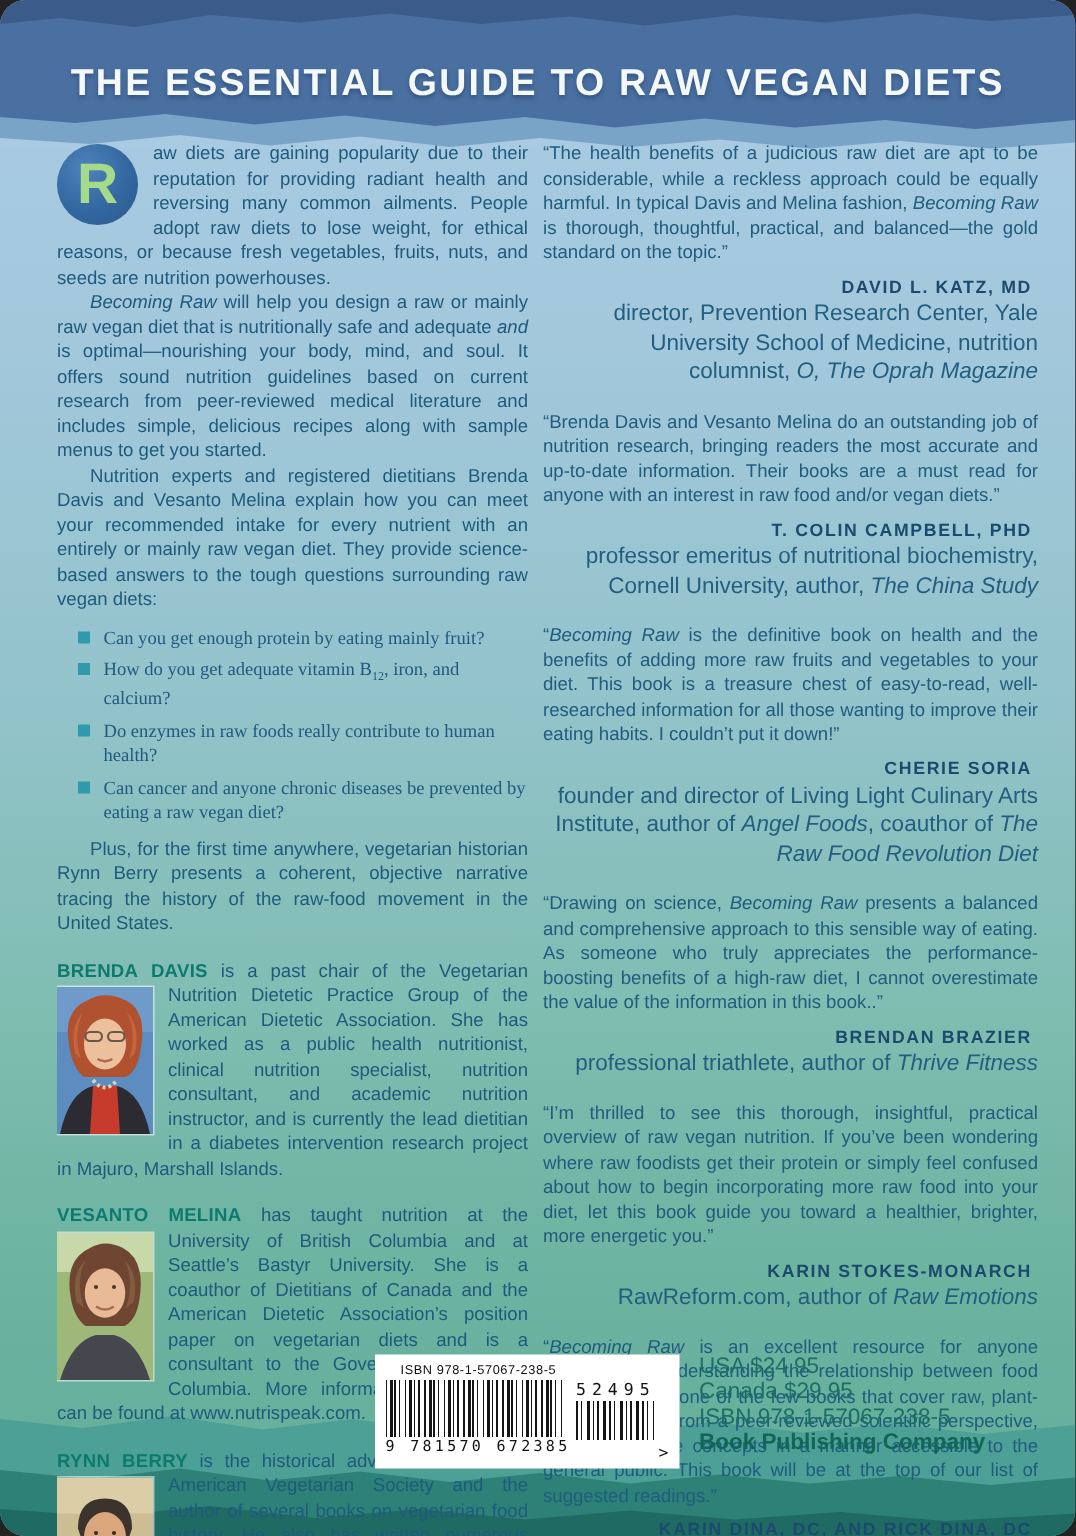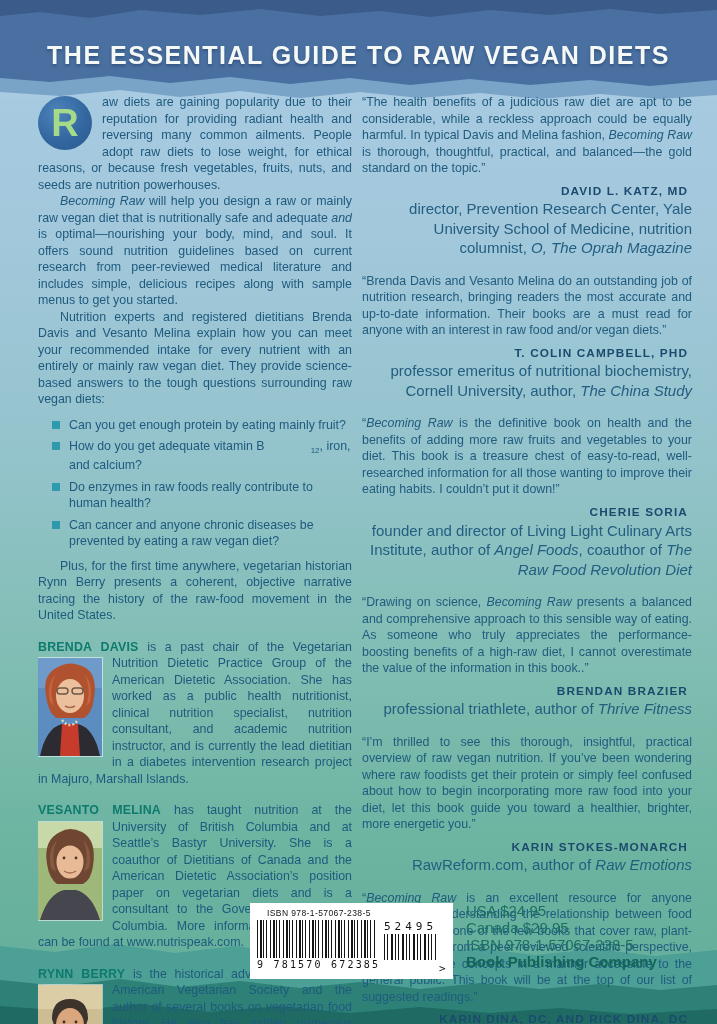--- a/index.html
+++ b/index.html
@@ -1,19 +1,20 @@
 <!DOCTYPE html>
 <html><head>
 <meta charset="utf-8">
 <style>
   html,body{margin:0;padding:0;background:#222;}
   .page{
     position:relative; width:717px; height:1024px; overflow:hidden;
     font-family:"Liberation Sans", sans-serif;
     background:linear-gradient(180deg,#a9cbe2 0%,#a3c8dc 22%,#93c3cb 45%,#80bdb2 65%,#6db4a1 82%,#62ad99 100%);
+    border-radius:17px;
   }
   svg.wave{position:absolute;left:0;display:block;}
   .top-wave{top:0;}
   .bottom-wave{bottom:0;}
   .cover-title{
     position:absolute; top:41px; left:0; width:100%; text-align:center;
     color:#f4f8f6; font-size:25px; font-weight:bold; letter-spacing:1.5px;
     text-shadow:0 2px 3px rgba(24,48,88,.45); white-space:nowrap;
   }
   .col-left{
@@ -26,23 +27,23 @@
   }
   .para{margin:0;}
   .para.indent{text-indent:22px;}
   .dropcap{
     float:left; width:54px; height:54px; border-radius:50%;
     background:radial-gradient(circle at 36% 30%,#4d82ba 0%,#33679f 55%,#2a5a90 100%);
     color:#a5da8b; font-size:38px; font-weight:bold; text-align:center; line-height:54px;
     margin:2px 10px 2px 0; text-indent:0;
   }
   .bullets{margin:9px 0 8px 14px;}
-  .bullet-item{display:flex; margin-bottom:5px; text-align:left;}
+  .bullet-item{display:flex; margin-bottom:5px; text-align:left;font-family:Liberation Serif, serif;}
   .bullet-square{flex:none; width:8px; height:8px; background:#2f99ad; margin:4px 9px 0 0;}
-  sub{font-size:8px;margin-left:46px;}
+  sub{font-size:8px;}
   .bio{margin-top:15px; overflow:hidden;}
   .bio-name{font-weight:bold; color:#0d7a6e; letter-spacing:.2px;}
   .bio-photo{float:left; width:64px; height:98px; margin:3px 10px 2px 0;
     outline:1px solid rgba(255,255,255,.55);}
   .quote{margin-bottom:15px;}
   .quote-text{text-align:justify;}
   .quote-name{
     text-align:right; font-weight:bold; color:#1c4a6e; font-size:11.8px;
     letter-spacing:1.1px; margin-top:7px; padding-right:4px;
   }

